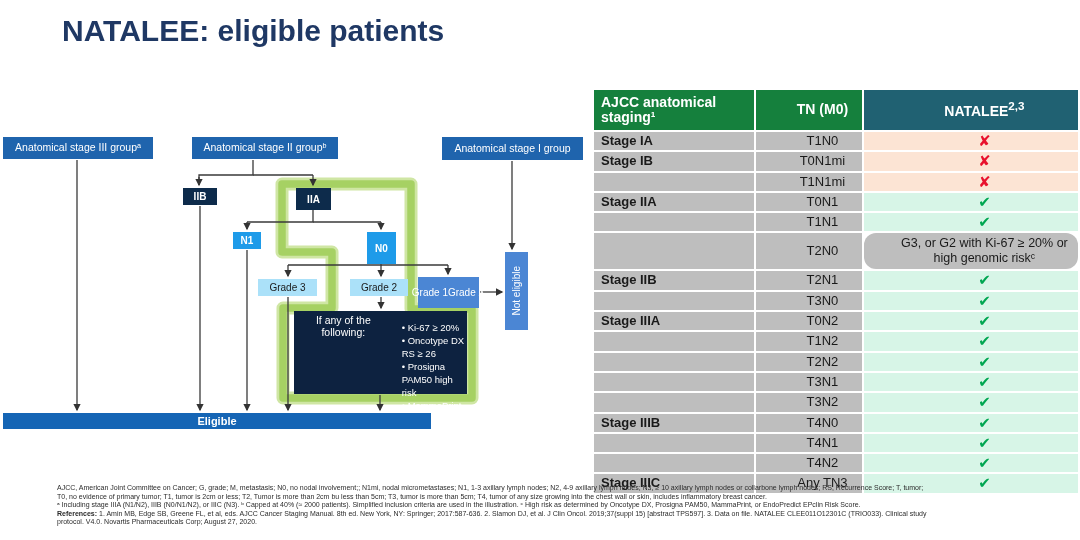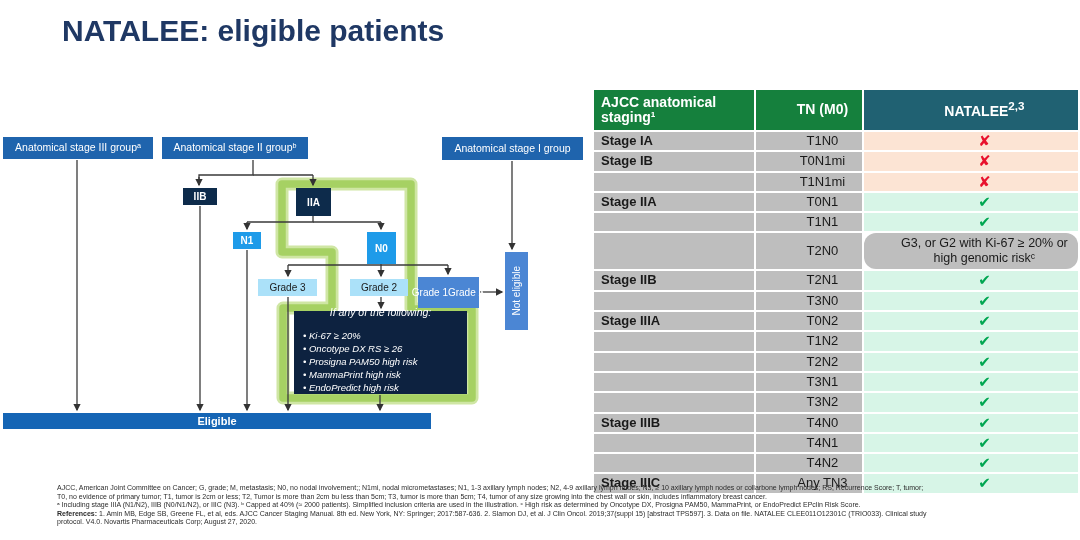--- a/index.html
+++ b/index.html
@@ -13,40 +13,40 @@
     color:#1f3864;letter-spacing:0px;
   }
   
   #flow-svg{position:absolute;left:0;top:0;z-index:1;}
   .box{
     position:absolute;display:flex;align-items:center;justify-content:center;
     color:#fff;text-align:center;z-index:2;line-height:1.1;white-space:nowrap;
   }
   .stage-box{background:#1f64ad;font-size:10.5px;height:22px;}
   .b-stage3{left:3px;top:137px;width:150px;}
-  .b-stage2{left:162px;top:137px;width:146px;}
+  .b-stage2{left:192px;top:137px;width:146px;}
   .b-stage1{left:442px;top:137px;width:141px;height:23px;}
   .navy{background:#0d2b4b;font-weight:bold;font-size:10px;}
   .b-iib{left:183px;top:188px;width:34px;height:17px;}
-  .b-iia{left:296px;top:188px;width:35px;height:28px;}
+  .b-iia{left:296px;top:188px;width:35px;height:22px;}
   .bright{background:#1e9be9;font-weight:bold;font-size:10px;}
   .b-n1{left:233px;top:232px;width:28px;height:17px;}
   .b-n0{left:367px;top:232px;width:29px;height:32px;}
   .lightblue{background:#abe1f9;color:#1a1a1a;font-size:10px;}
   .b-g3{left:258px;top:279px;width:59px;height:17px;}
   .b-g2{left:350px;top:279px;width:58px;height:17px;}
   .b-g1x{left:418px;top:277px;width:61px;height:31px;background:#4b86d4;font-size:10px;flex-direction:row;}
   .b-noteligible{
     left:505px;top:252px;width:23px;height:78px;background:#4b86d4;font-size:10px;
   }
   .b-noteligible span{writing-mode:vertical-rl;transform:rotate(180deg);}
   .b-criteria{
     left:294px;top:311px;width:173px;height:83px;background:#0d2240;
-    flex-direction:column;align-items:flex-start;justify-content:flex-end;
-    padding:0;white-space:normal;font-style:italic;
+    flex-direction:row;align-items:flex-start;justify-content:space-between;
+    padding:0;white-space:normal;
   }
   .criteria-title{width:100%;text-align:center;font-size:10.5px;margin-top:4px;}
   .criteria-list{list-style:none;margin:10px 0 0 0;padding:0 0 0 9px;}
   .criteria-list li{font-size:9.5px;line-height:13px;text-align:left;}
   .criteria-list li::before{content:"• ";}
   .b-eligible{left:3px;top:413px;width:428px;height:16px;background:#1565b5;font-weight:bold;font-size:11px;}
   
   .ajcc-table{position:absolute;left:592px;top:88px;z-index:2;}
   table{border-collapse:separate;border-spacing:2px;}
   th,td{margin:0;line-height:1.1;padding-left:28px;}

